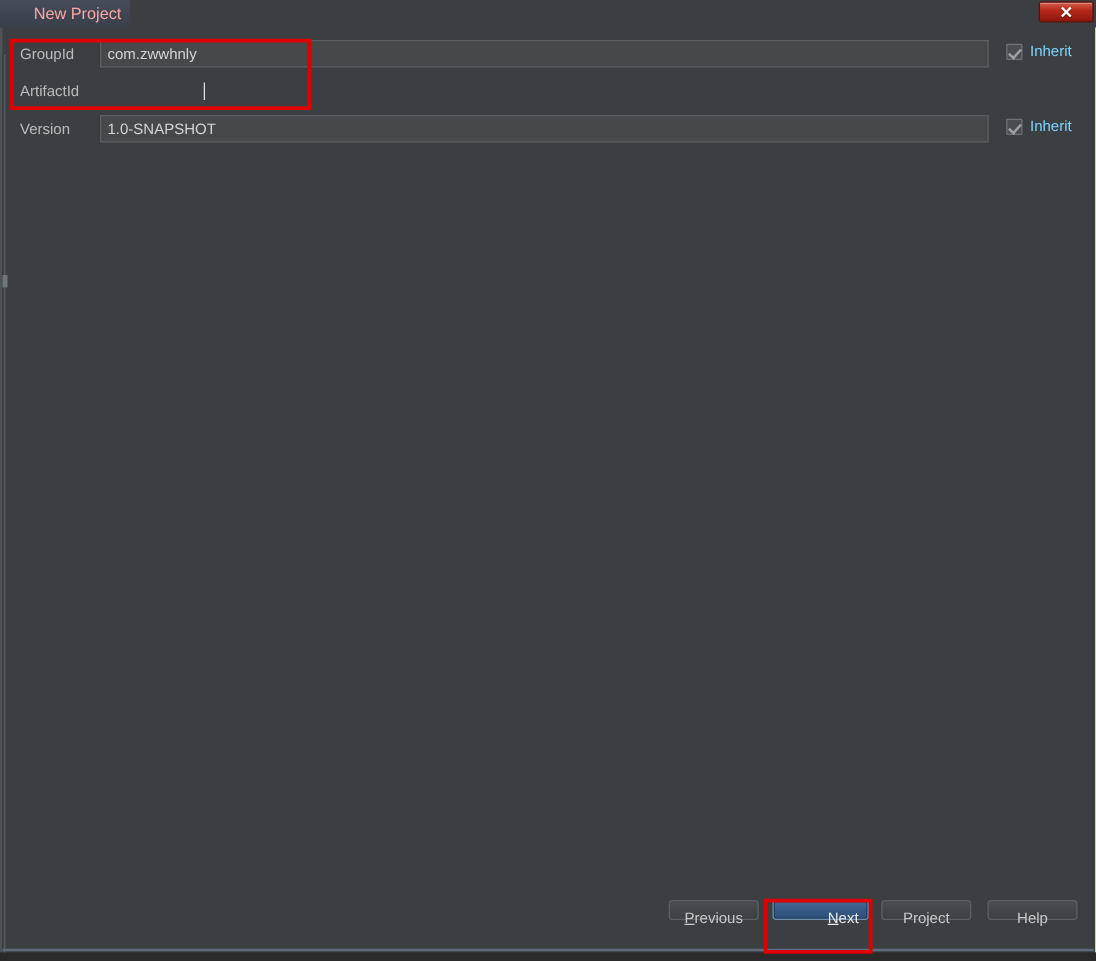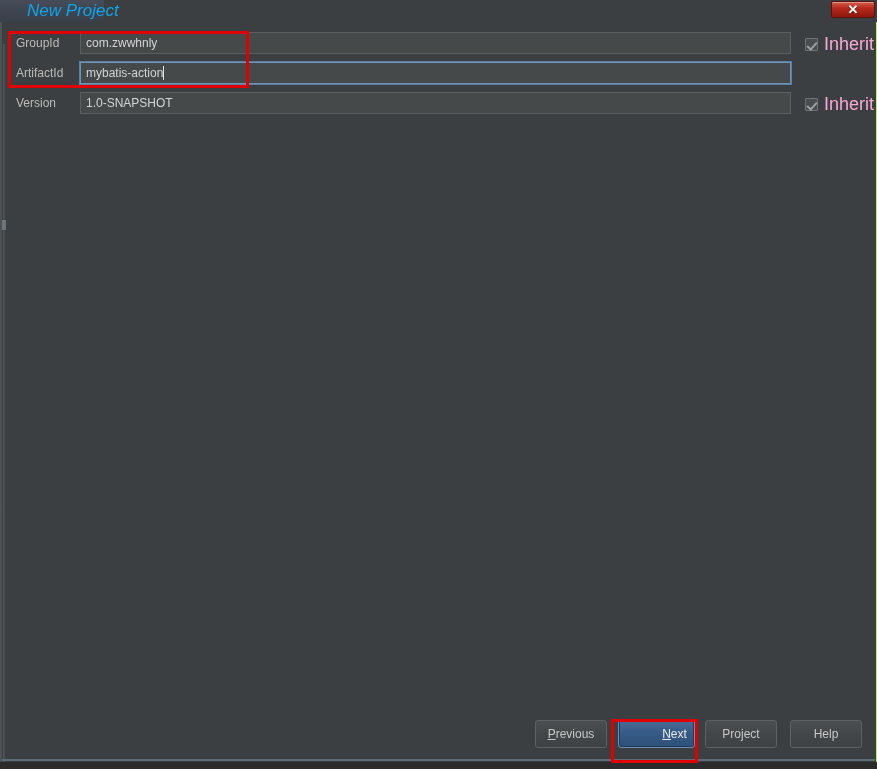--- a/index.html
+++ b/index.html
@@ -70,25 +70,24 @@
     line-height: 14px;
     text-align: center;
     color: #111;
     letter-spacing: -1px;
     font-family: "Liberation Serif", serif;
     margin-top: 32px;
   }
   #window-title {
     position: absolute;
     left: 27px; top: 2px;
-    font-size: 17px;
+    font-size: 13px;
     line-height: 18px;
-    color: #0ea5e9;
+    color: #fca5a5;
     white-space: nowrap;
-    font-style: italic;
   }
 
   
   #close-button {
     position: absolute;
     right: 2px; top: 1px;
     width: 44px; height: 17px;
     border-radius: 2px;
     background: linear-gradient(180deg,#d4604f 0%, #b9291c 40%, #8f160c 100%);
     border: 1px solid #5c1109;
@@ -194,22 +193,22 @@
   .cb::after {
     content: "";
     position: absolute;
     left: 3px; top: 1px;
     width: 4px; height: 8px;
     border: solid #9aa0a3;
     border-width: 0 2px 2px 0;
     transform: rotate(42deg);
   }
   .inherit-label {
-    font-size: 18px;
-    color: #f9a8d4;
+    font-size: 12px;
+    color: #7dd3fc;
     white-space: nowrap;
   }
 
   
   .annot {
     position: absolute;
     border: 3px solid #e00000;
     box-sizing: border-box;
     pointer-events: none;
     z-index: 40;
@@ -221,21 +220,21 @@
   #buttonbar {
     position: absolute;
     left: 0;
     bottom: 6px;
     width: 875px;
     height: 36px;
   }
   .btn {
     position: absolute;
     top: 0;
-    height: 28px;
+    height: 16px;
     box-sizing: border-box;
     border-radius: 3px;
     background: linear-gradient(180deg,#4a4e50 0%, #43474a 50%, #3d4143 100%);
     border: 1px solid #5c6164;
     color: #c8c8c8;
     font-size: 12px;
     font-family: "Liberation Sans", sans-serif;
     line-height: 26px;
     text-align: center;
     cursor: pointer;
@@ -312,21 +311,20 @@
         <div class="form-label">GroupId</div>
         <input class="form-field" type="text" spellcheck="false" value="com.zwwhnly" style="">
         <div class="inherit-wrap">
           <div class="cb"></div>
           <div class="inherit-label">Inherit</div>
         </div>
       </div>
 
       <div class="form-row">
         <div class="form-label">ArtifactId</div>
-        <input class="form-field focused" type="text" spellcheck="false" value="mybatis-action" style="">
         <div class="caret" id="artifact-caret" style="left: 161.375px;"></div>
       </div>
 
       <div class="form-row">
         <div class="form-label">Version</div>
         <input class="form-field" type="text" spellcheck="false" value="1.0-SNAPSHOT" style="">
         <div class="inherit-wrap">
           <div class="cb"></div>
           <div class="inherit-label">Inherit</div>
         </div>

